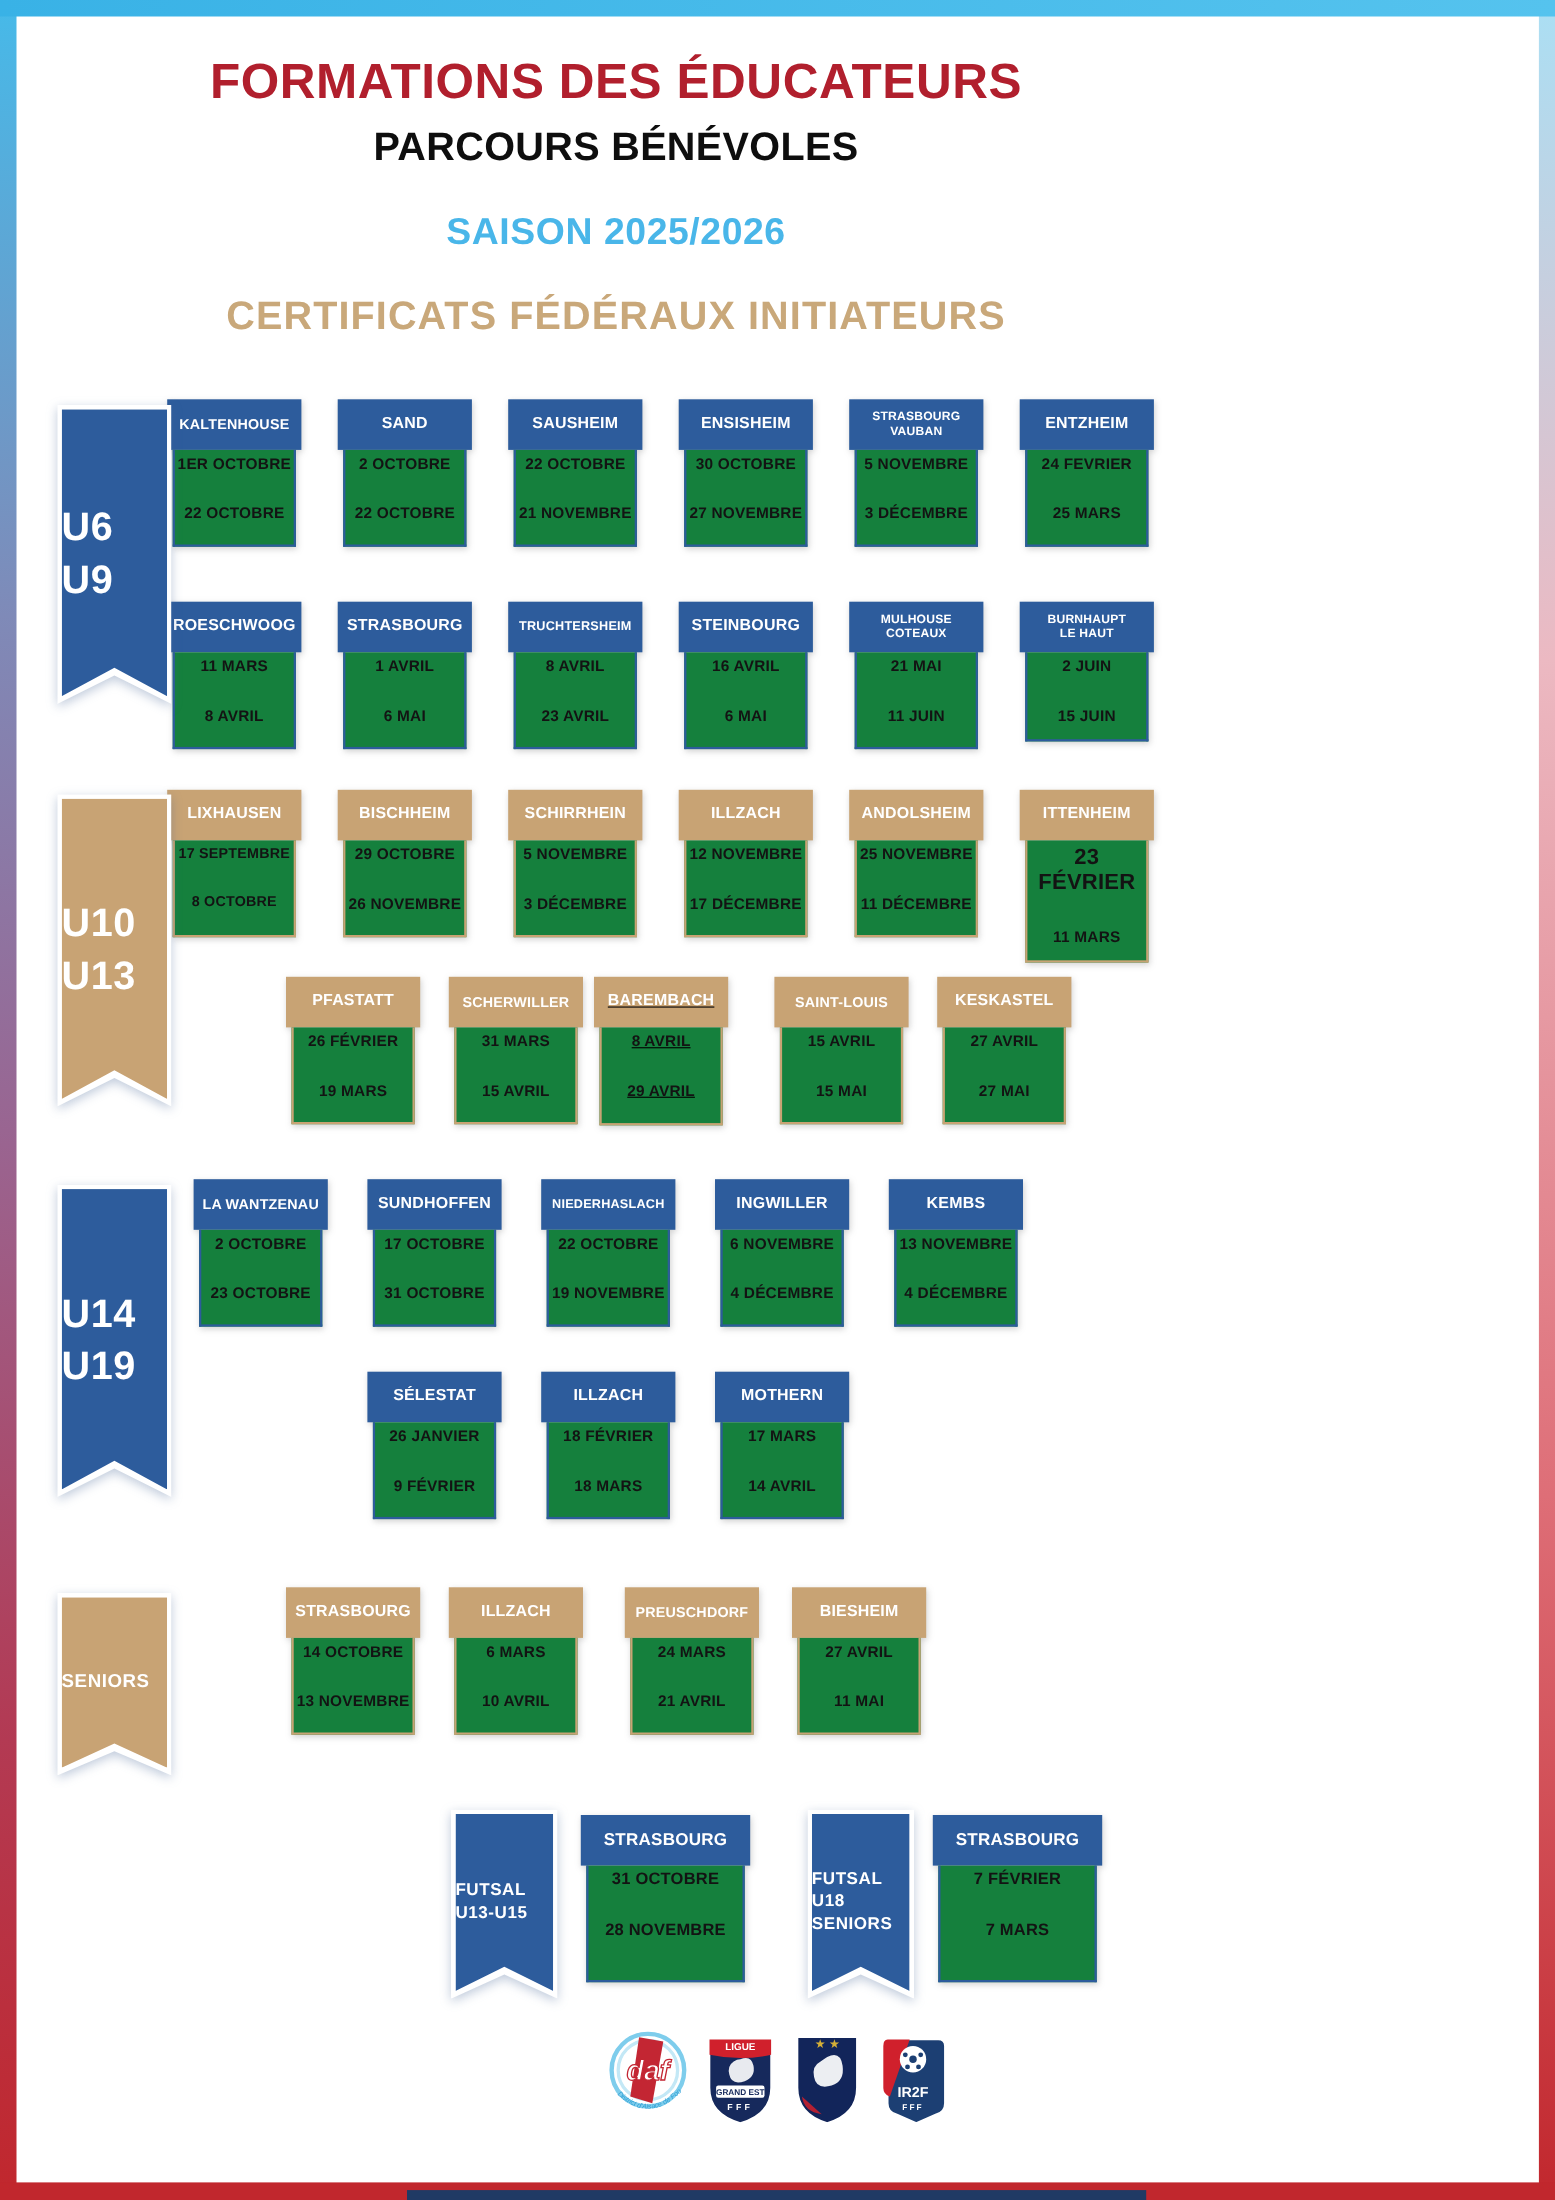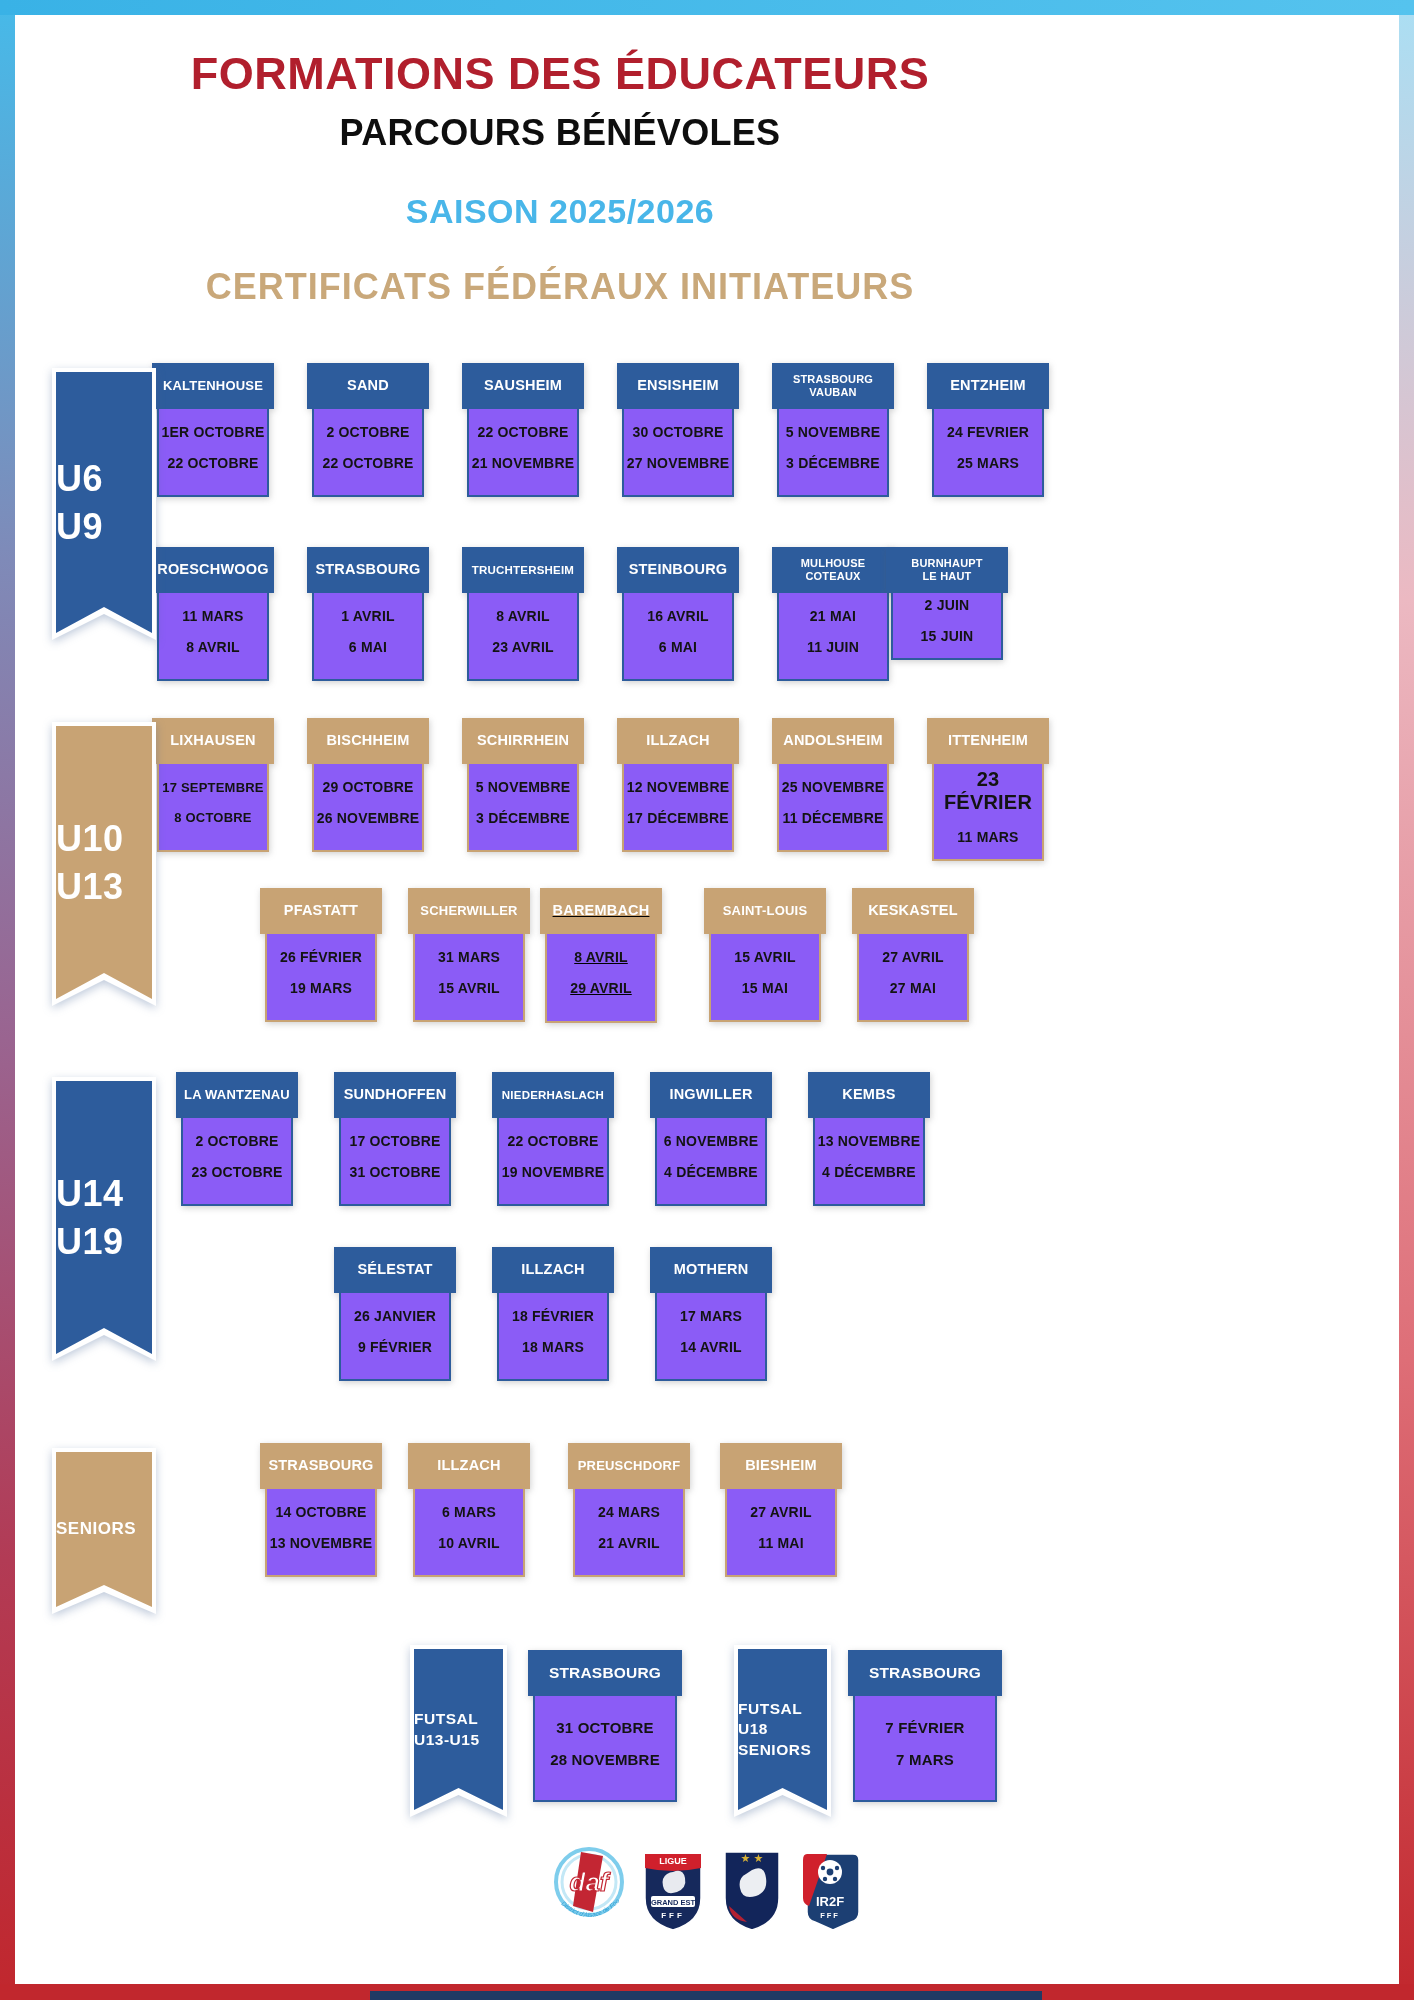--- a/index.html
+++ b/index.html
@@ -37,22 +37,22 @@
   .ribbon .line{text-align:center;line-height:1.32;letter-spacing:.5px;white-space:nowrap;}
 
   
   .card{position:absolute;display:flex;flex-direction:column;z-index:2;
     filter:drop-shadow(1px 2px 3px rgba(90,90,90,.28));}
   .card-head{min-height:40px;display:flex;align-items:center;justify-content:center;
     text-align:center;color:#fff;font-weight:800;line-height:1.22;padding:3px 2px;
     white-space:pre-line;letter-spacing:.2px;}
   .card.blue .card-head{background:#2d5c9c;}
   .card.tan  .card-head{background:#c8a374;}
-  .card-body{margin:0 5px;background:#8b5cf6;border:2px solid;border-top:none;flex:1;
-    display:flex;flex-direction:column;justify-content:center;gap:15px;padding:4px 1px 14px;}
+  .card-body{margin:0 5px;background:#15803d;border:2px solid;border-top:none;flex:1;
+    display:flex;flex-direction:column;justify-content:flex-start;gap:29px;padding:4px 1px 14px;}
   .card.blue .card-body{border-color:#2d5c9c;}
   .card.tan  .card-body{border-color:#c8a374;}
   .date{text-align:center;font-weight:800;color:#131313;letter-spacing:.2px;}
 
   
   .logos{position:absolute;top:1842px;left:0;width:1414px;height:92px;
     display:flex;justify-content:center;align-items:flex-end;gap:16px;z-index:2;}
   .logo{display:block;}
 </style>
 </head>
@@ -152,21 +152,21 @@
       </div>
     </div>
     <div class="card blue" style="left: 772px; top: 547px; width: 122px; height: 134px;">
       <div class="card-head" style="font-size: 11px;">MULHOUSE
 COTEAUX</div>
       <div class="card-body">
         <div class="date" style="font-size: 14px;">21 MAI</div>
         <div class="date" style="font-size: 14px;">11 JUIN</div>
       </div>
     </div>
-    <div class="card blue" style="left: 886px; top: 547px; width: 122px; height: 104px;">
+    <div class="card blue" style="left: 927px; top: 547px; width: 122px; height: 104px;">
       <div class="card-head" style="font-size: 11px;">BURNHAUPT
 LE HAUT</div>
       <div class="card-body">
         <div class="date" style="font-size: 14px;">2 JUIN</div>
         <div class="date" style="font-size: 14px;">15 JUIN</div>
       </div>
     </div>
     <div class="ribbon tan" style="left: 52px; top: 722px; width: 104px; height: 284px; --notch: 26px;">
       <div class="outer">
         <div class="inner">

